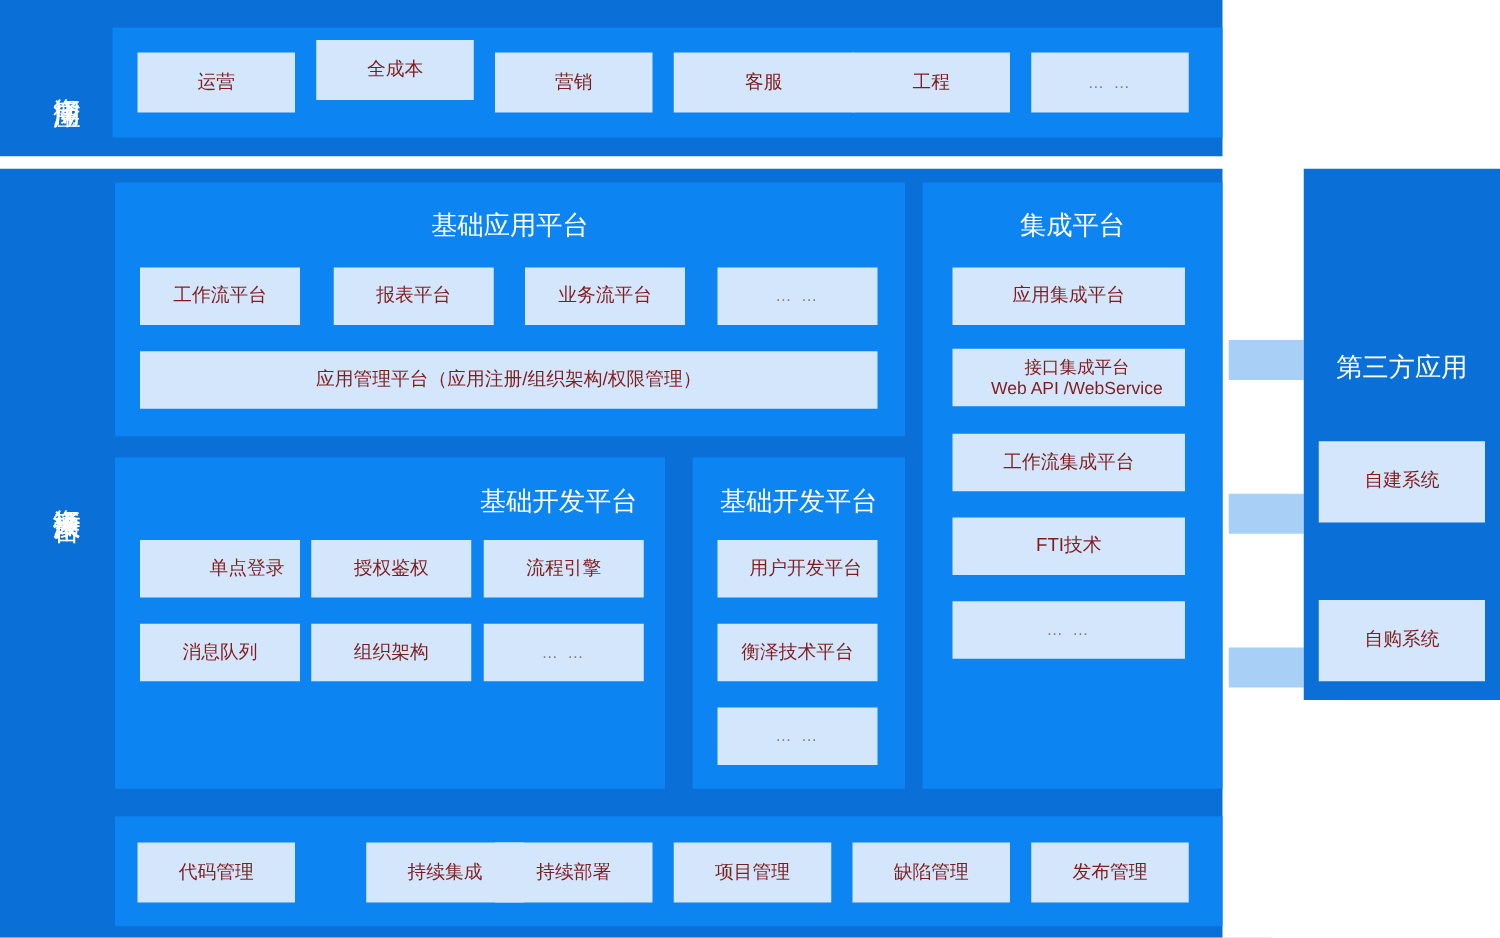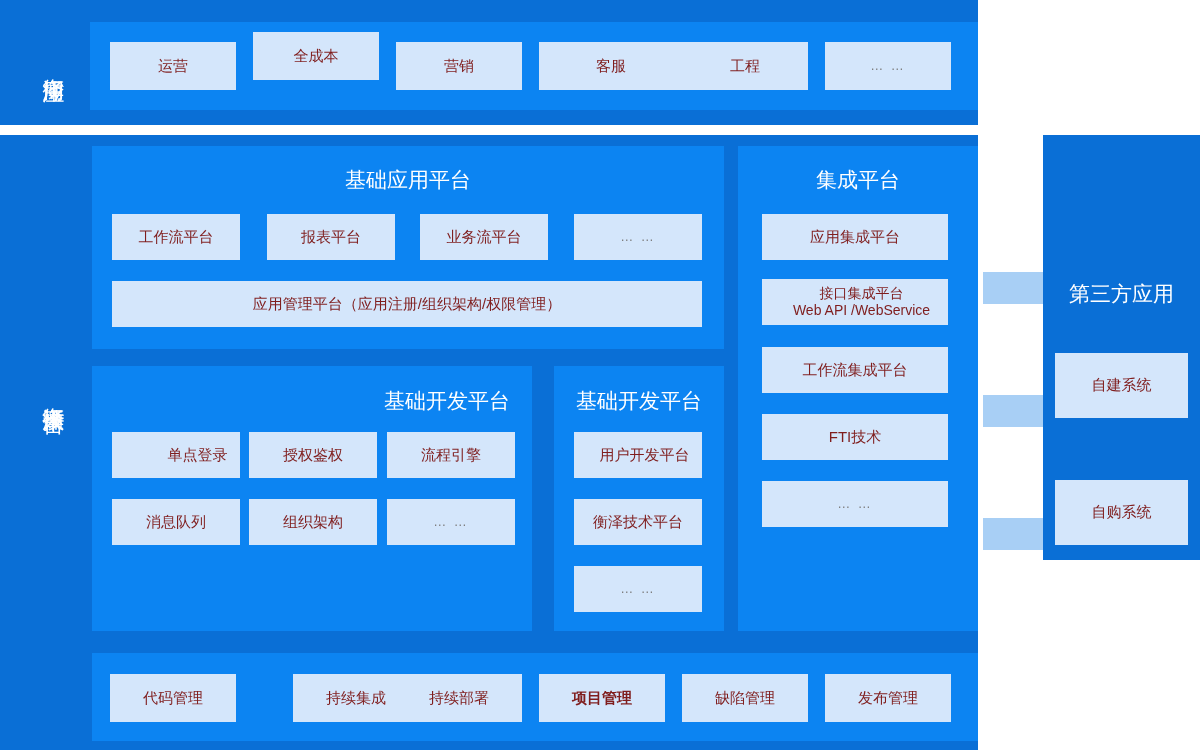--- a/index.html
+++ b/index.html
@@ -113,21 +113,21 @@
 Web API /WebService</div>
   <div class="chip" style="left:762px;top:347px;width:186px;height:46px;">工作流集成平台</div>
   <div class="chip" style="left:762px;top:414px;width:186px;height:46px;">FTI技术</div>
   <div class="chip ellipsis" style="left:762px;top:481px;width:186px;height:46px;">… …</div>
 
   <div class="panel-inner" style="left:92px;top:653px;width:886px;height:88px;"></div>
 
   <div class="chip" style="left:110px;top:674px;width:126px;height:48px;">代码管理</div>
   <div class="chip" style="left:253px;top:674px;width:126px;height:48px;margin-left:40px;">持续集成</div>
   <div class="chip" style="left:396px;top:674px;width:126px;height:48px;">持续部署</div>
-  <div class="chip" style="left:539px;top:674px;width:126px;height:48px;font-weight:bold;">项目管理</div>
+  <div class="chip" style="left:539px;top:674px;width:126px;height:48px;">项目管理</div>
   <div class="chip" style="left:682px;top:674px;width:126px;height:48px;">缺陷管理</div>
   <div class="chip" style="left:825px;top:674px;width:126px;height:48px;">发布管理</div>
 
   <div class="connector" style="left:983px;top:272px;width:60px;height:32px;"></div>
   <div class="connector" style="left:983px;top:395px;width:60px;height:32px;"></div>
   <div class="connector" style="left:983px;top:518px;width:60px;height:32px;"></div>
 
   <div class="band-outer" style="left:1043px;top:135px;width:157px;height:425px;"></div>
   <div class="ptitle center" style="left:1043px;top:280px;width:157px;">第三方应用</div>
 

